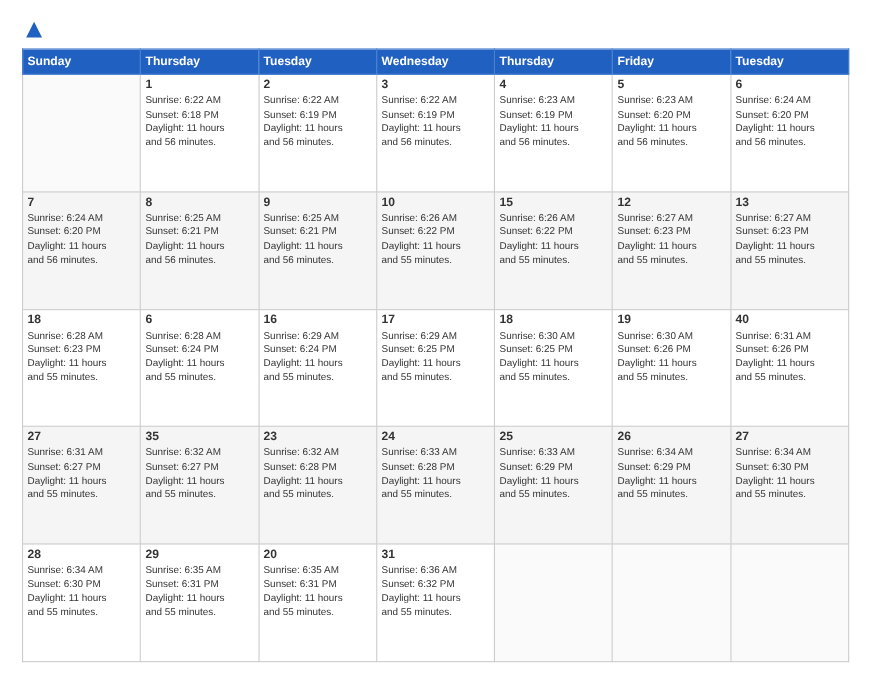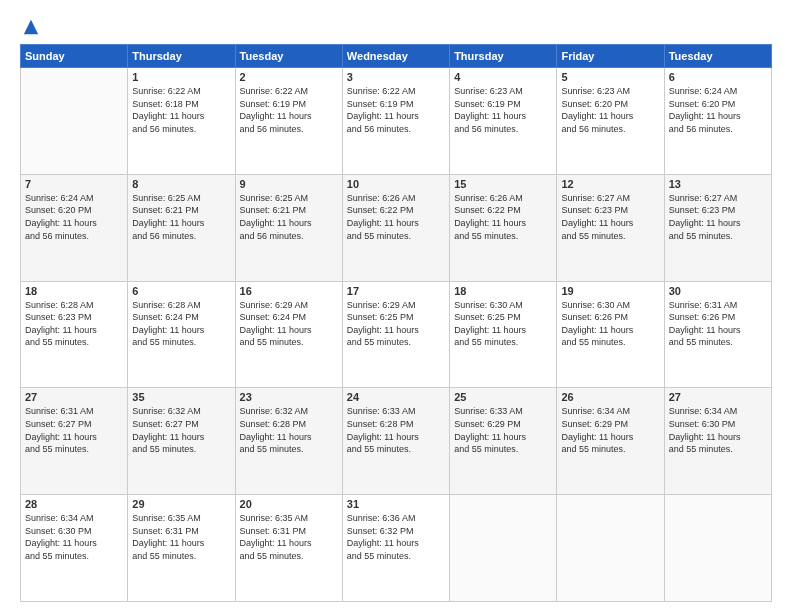--- a/index.html
+++ b/index.html
@@ -212,21 +212,21 @@
           </td>
           <td>
             <span class="day-number">18</span>
             <div class="day-info">Sunrise: 6:30 AM<br>Sunset: 6:25 PM<br>Daylight: 11 hours<br>and 55 minutes.</div>
           </td>
           <td>
             <span class="day-number">19</span>
             <div class="day-info">Sunrise: 6:30 AM<br>Sunset: 6:26 PM<br>Daylight: 11 hours<br>and 55 minutes.</div>
           </td>
           <td>
-            <span class="day-number">30</span>
+            <span class="day-number">40</span>
             <div class="day-info">Sunrise: 6:31 AM<br>Sunset: 6:26 PM<br>Daylight: 11 hours<br>and 55 minutes.</div>
           </td>
         </tr>
         <tr class="row-shade">
           <td>
             <span class="day-number">27</span>
             <div class="day-info">Sunrise: 6:31 AM<br>Sunset: 6:27 PM<br>Daylight: 11 hours<br>and 55 minutes.</div>
           </td>
           <td>
             <span class="day-number">35</span>

